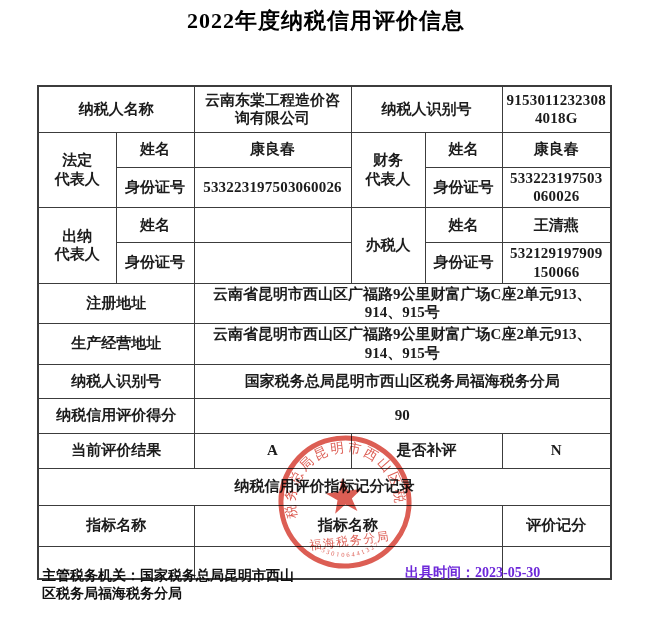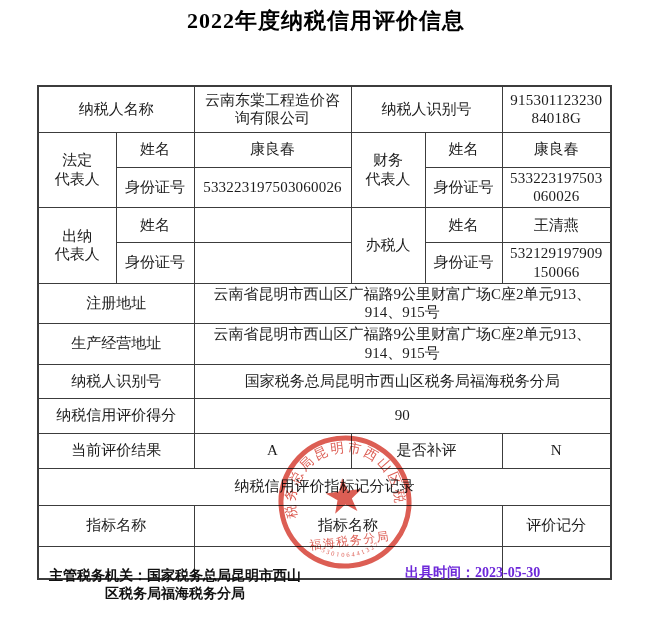--- a/index.html
+++ b/index.html
@@ -32,21 +32,21 @@
   }
   table.doc-table td {
     border: 1px solid #3c3c3c;
     text-align: center;
     vertical-align: middle;
     padding: 1px 4px;
     font-size: 15px;
     line-height: 1.25;
     overflow: hidden;
   }
-  table.doc-table { border: 2px solid #3c3c3c; }
+  table.doc-table { border: 2px solid #3c3c3c; font-weight: bold; }
   td.num {
     font-size: 14px;
     word-break: break-all;
     letter-spacing: 0.2px;
   }
   td.two-line { white-space: pre-line; }
   .seal {
     position: absolute;
     left: 278px;
     top: 435px;
@@ -55,21 +55,21 @@
     transform: rotate(-7deg);
     opacity: 0.88;
     mix-blend-mode: multiply;
     pointer-events: none;
   }
   .footer-left {
     position: absolute;
     left: 42px;
     top: 567px;
     width: 266px;
-    text-align: center;
+    text-align: left;
     font-size: 14px;
     font-weight: bold;
     line-height: 1.3;
     color: #111;
   }
   .footer-right {
     position: absolute;
     left: 405px;
     top: 564px;
     font-size: 14px;

